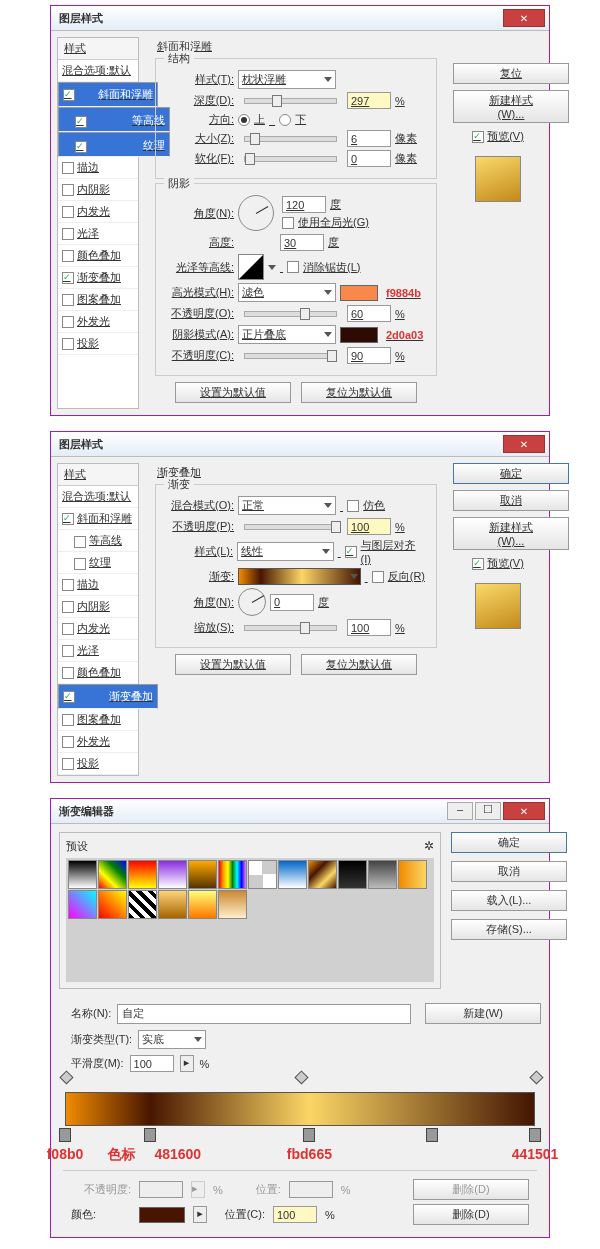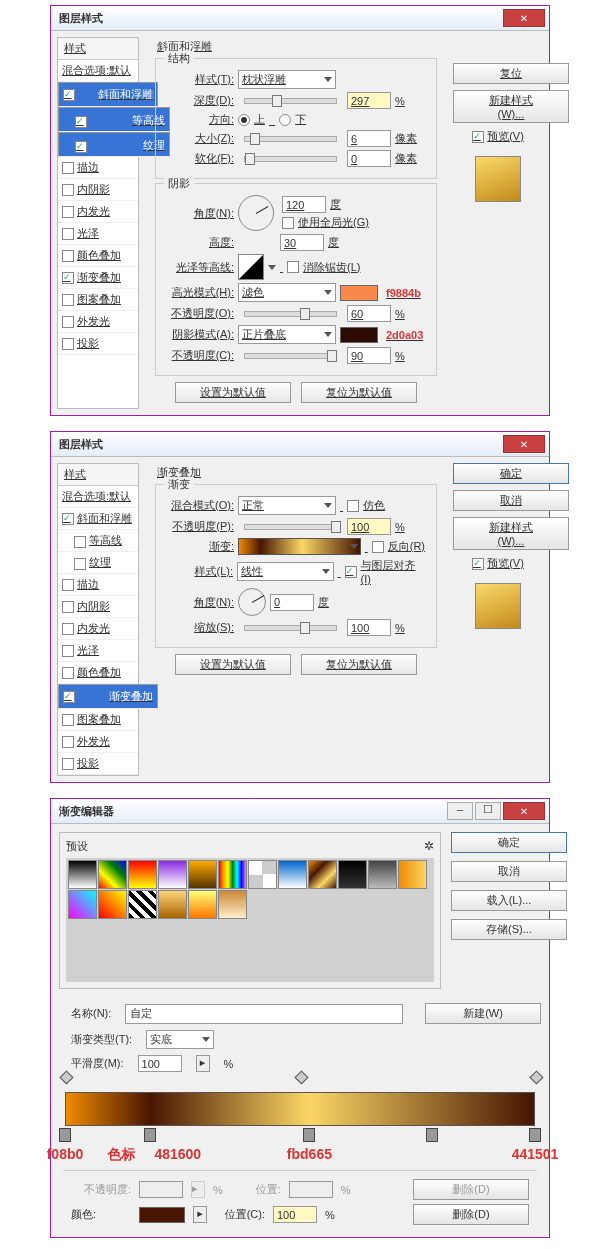--- a/index.html
+++ b/index.html
@@ -46,21 +46,21 @@
 .swgrid { display:flex; flex-wrap:wrap; gap:1px; background:#d0d0d0; padding:2px; height:120px; align-content:flex-start; }
 .sw { width:27px; height:27px; border:1px solid #888; }
 .ge-side { width:90px; display:flex; flex-direction:column; gap:8px; }
 .gradbar { height:32px; border:1px solid #555; margin:6px 6px 2px 6px; background:linear-gradient(90deg,#f08b00 0%, #481600 18%, #fbd665 52%, #441501 100%); position:relative; }
 .stoprow { position:relative; height:16px; margin:0 6px; }
 .stop { position:absolute; top:0; width:10px; height:12px; background:#999; border:1px solid #444; transform:translateX(-50%); }
 .oprow { position:relative; height:12px; margin:0 6px; }
 .opstop { position:absolute; bottom:0; width:8px; height:8px; border:1px solid #555; background:#ccc; transform:rotate(45deg) translateX(-50%); }
 .annotrow { position:relative; height:16px; margin:2px 6px 0 6px; color:#d33; font-weight:bold; }
 .ann { position:absolute; transform:translateX(-50%); font-size:14px; }
-.secrow { display:flex; align-items:center; gap:14px; margin:6px 0 2px 12px; }
+.secrow { display:flex; align-items:center; gap:6px; margin:6px 0 2px 12px; }
 .namefield { flex:1; border:1px solid #999; background:#fff; height:18px; padding:0 4px; display:flex; align-items:center; margin-right:8px; }
 .small { color:#999; }
 .gradsample { flex:1; height:15px; border:1px solid #555; background:linear-gradient(90deg,#f08b00,#481600 18%,#fbd665 52%,#441501); display:flex; align-items:center; justify-content:flex-end; padding-right:2px; }
 .gear { font-size:12px; }
 hr.sep { border:none; border-top:1px solid #ccc; margin:8px 4px; }
 .cs-row { display:flex; align-items:center; gap:8px; margin:4px 12px; }
 </style>
 </head>
 <body>
 
@@ -310,27 +310,27 @@
               <span class="tri"></span>
             </span>&nbsp;<span class="chk"></span><span>仿色</span></div>
         <div class="frow">
             <span class="lbl">不透明度(P):</span>
             <span class="slider">
               <span class="thumb" style="left:95%"></span>
             </span>
             <span class="num hi">100</span>
             <span class="unit">%</span>
           </div>
-        <div class="frow"><span class="lbl">渐变:</span><span class="gradsample">
-              <span class="tri"></span>
-            </span>&nbsp;<span class="chk"></span><span>反向(R)</span></div>
         <div class="frow"><span class="lbl">样式(L):</span><span class="sel">
               <span>线性</span>
               <span class="tri"></span>
             </span>&nbsp;<span class="chk on"></span><span>与图层对齐(I)</span></div>
+        <div class="frow"><span class="lbl">渐变:</span><span class="gradsample">
+              <span class="tri"></span>
+            </span>&nbsp;<span class="chk"></span><span>反向(R)</span></div>
         <div class="frow">
             <span class="lbl">角度(N):</span>
             <span class="dial" style="width:26px;height:26px"></span>
             <span class="num">0</span>
             <span>度</span>
           </div>
         <div class="frow">
             <span class="lbl">缩放(S):</span>
             <span class="slider">
               <span class="thumb" style="left:60%"></span>

